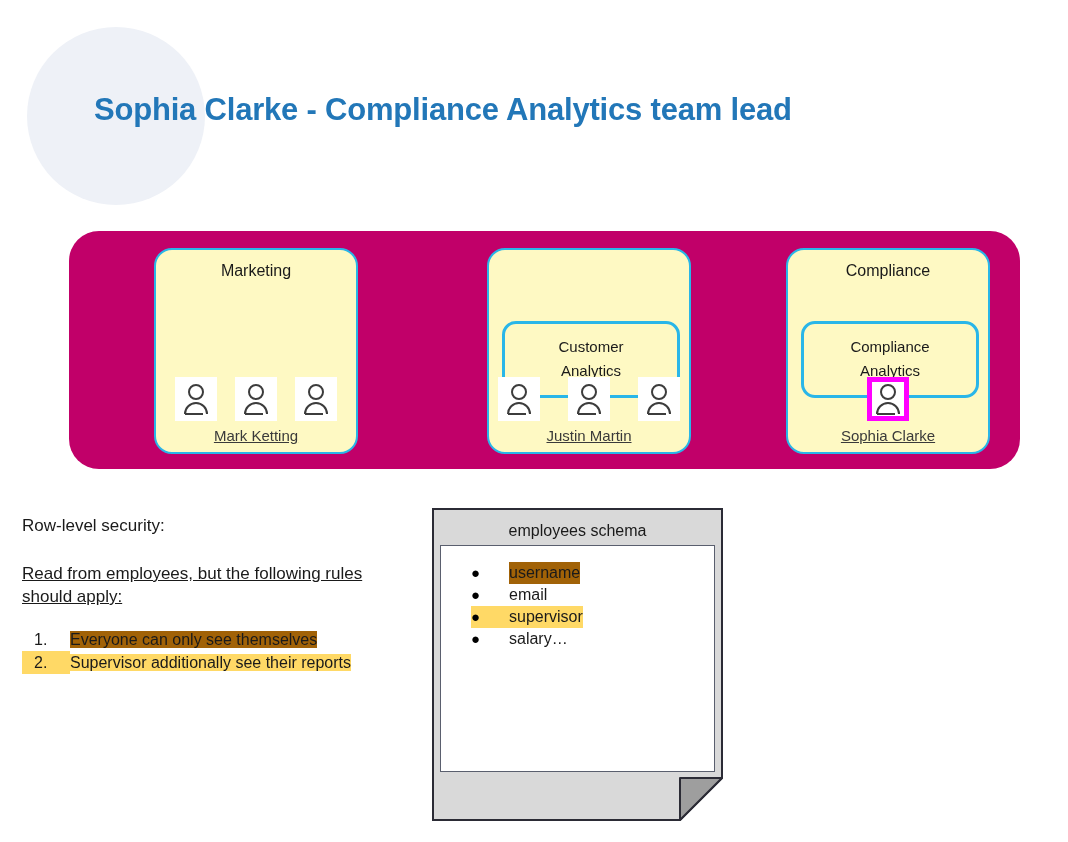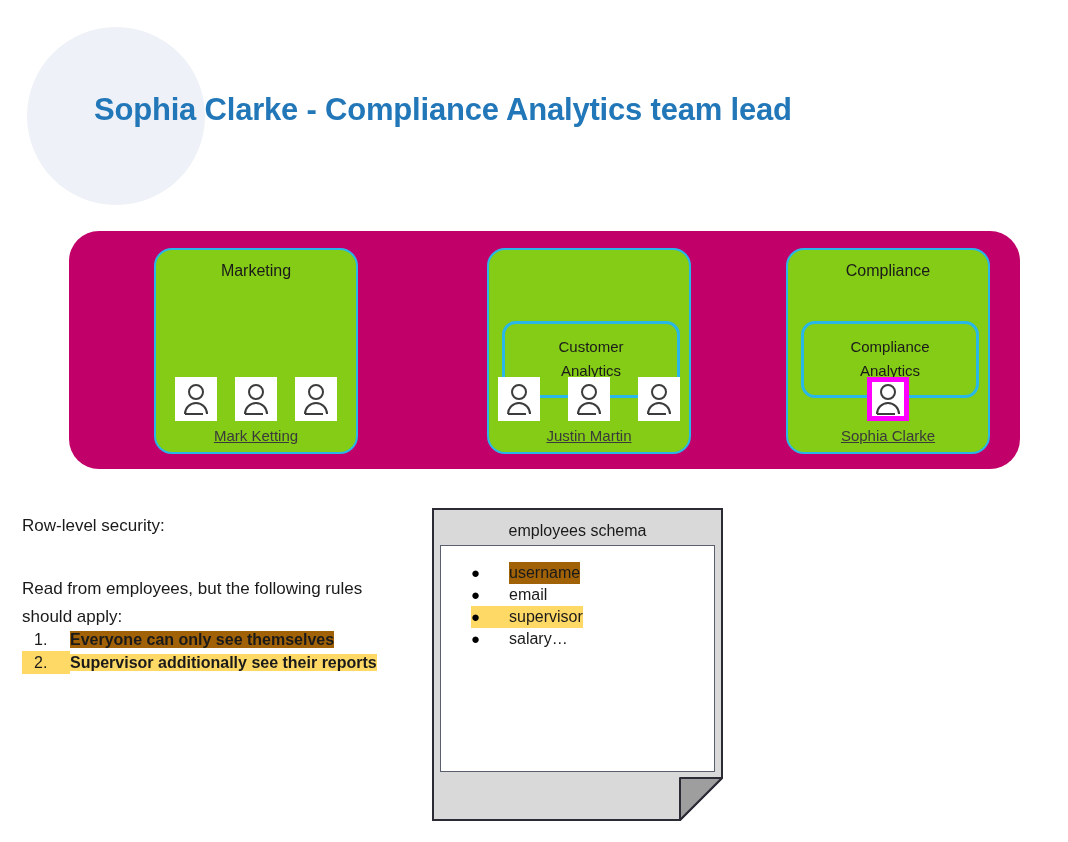--- a/index.html
+++ b/index.html
@@ -45,21 +45,21 @@
     width: 951px;
     height: 238px;
     background: #c10069;
     border-radius: 30px;
   }
   .dept-card {
     position: absolute;
     top: 248px;
     width: 204px;
     height: 206px;
-    background: #84cc16;
+    background: #fef9c3;
     border: 2px solid #29b6e8;
     border-radius: 18px;
     box-sizing: border-box;
   }
   .dept-card.marketing { left: 154px; }
   .dept-card.customer  { left: 487px; }
   .dept-card.compliance{ left: 786px; }
 
   .dept-title {
     position: absolute;
@@ -140,25 +140,26 @@
   .rls-heading {
     position: absolute;
     left: 22px;
     top: 516px;
     font-size: 17px;
     color: #1a1a1a;
   }
   .rls-paragraph {
     position: absolute;
     left: 22px;
-    top: 575px;
+    top: 562px;
     width: 360px;
     font-size: 17px;
-    line-height: 28px;
-    color: #1a1a1a;
+    line-height: 23px;
+    color: #1a1a1a;
+    text-decoration: underline;
   }
   .rules-list {
     position: absolute;
     left: 22px;
     top: 628px;
     width: 380px;
     margin: 0;
     padding: 0;
     list-style: none;
     font-size: 16px;
@@ -167,21 +168,21 @@
   .rule-item {
     display: flex;
     align-items: flex-start;
   }
   .rule-num {
     width: 48px;
     flex: 0 0 48px;
     padding-left: 12px;
     box-sizing: border-box;
   }
-  .rule-text { flex: 1 1 auto; font-weight: bold; }
+  .rule-text { flex: 1 1 auto; }
   .hl-blue   { background: #a16207; }
   .hl-yellow { background: #ffd966; }
   .rule-text .inner { box-decoration-break: clone; -webkit-box-decoration-break: clone; }
 
   
   .schema-doc {
     position: absolute;
     left: 432px;
     top: 508px;
     width: 291px;

